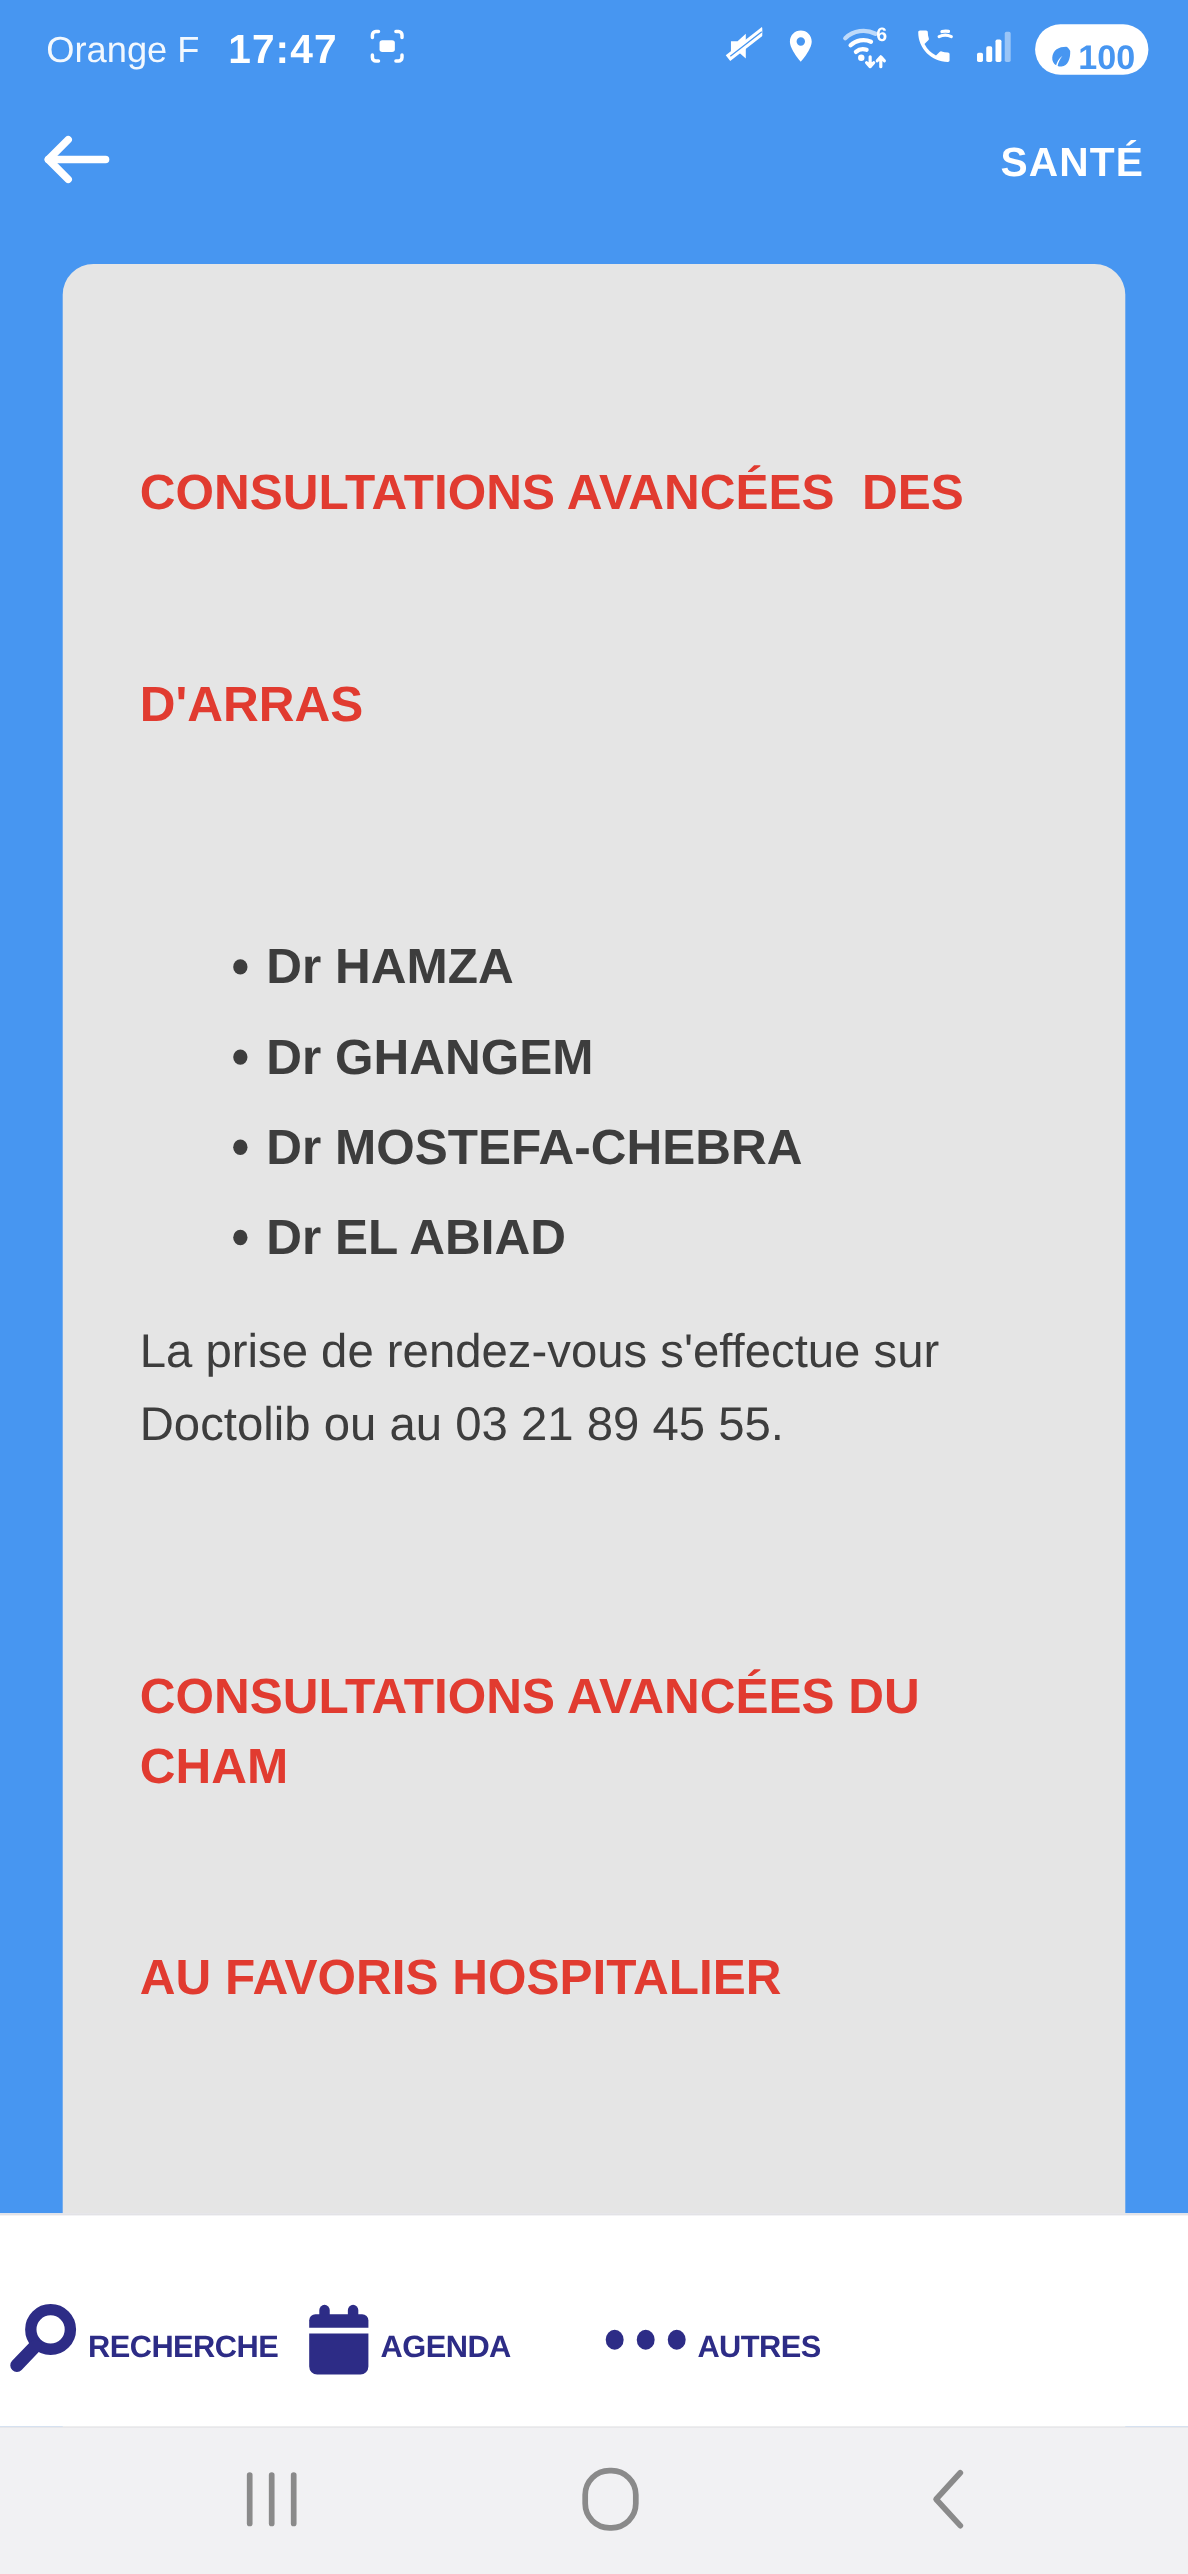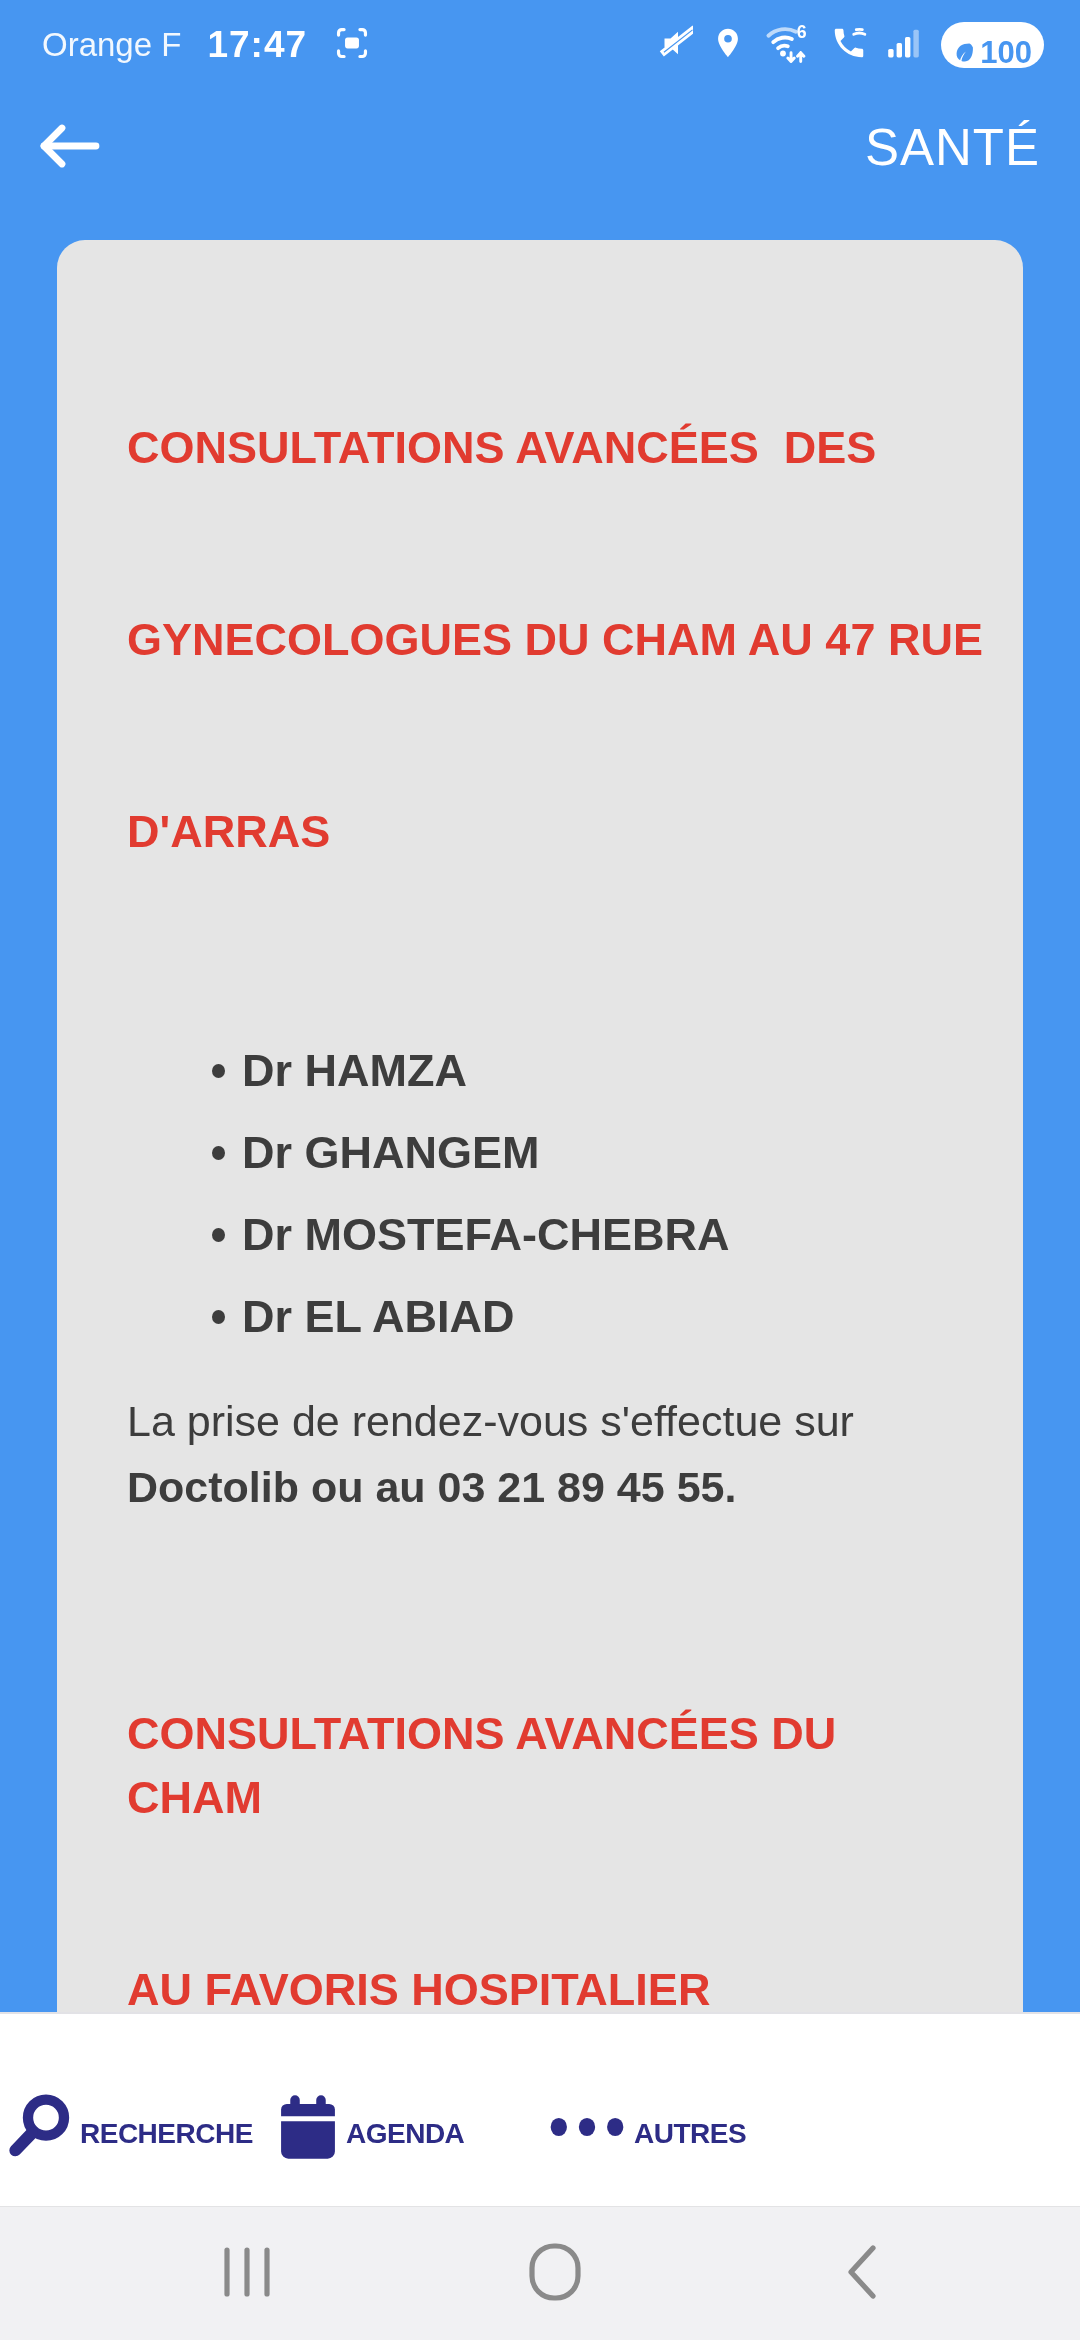--- a/index.html
+++ b/index.html
@@ -28,36 +28,36 @@
   .battery-pill .pct { color:#4796F1; font-size:31px; font-weight:bold; }
 
   
   .app-header {
     position:absolute; top:75px; left:0; width:1080px; height:165px;
     display:flex; align-items:center; justify-content:space-between;
     padding:0 40px 20px 36px;
   }
   .back-btn { width:70px; height:60px; display:flex; align-items:center; cursor:pointer; }
   .header-title {
-    color:#fff; font-size:51px; font-weight:normal; letter-spacing:1px;
+    color:#fff; font-size:37px; font-weight:bold; letter-spacing:1px;
   }
 
   
   .card {
     position:absolute; top:240px; left:57px; width:966px; height:2064px;
     background:#e5e5e5; border-radius:28px 28px 0 0;
     padding:48px 40px 0 70px;
     overflow:hidden;
   }
   .card .h-red, .card .h-blue {
     font-weight:bold; font-size:45px; line-height:64px; white-space:pre-wrap;
   }
   .h-red { color:#E13B30; }
   .body-text { color:#3D3D3D; font-size:43px; line-height:66px; white-space:pre-wrap; }
-  .b { font-weight:bold; }
+  .b { font-weight:normal; }
 
   ul.bullets { list-style:none; margin-left:85px; }
   ul.bullets li {
     position:relative; padding-left:30px;
     color:#3D3D3D; font-size:43px; line-height:66px; white-space:pre-wrap;
   }
   ul.bullets li::before {
     content:""; position:absolute; left:0; top:26px;
     width:13px; height:14px; border-radius:50%; background:#3D3D3D;
   }
@@ -168,21 +168,20 @@
       </svg>
     </span>
   </div>
   <div class="header-title">SANTÉ</div>
 </div>
 
 <div class="card">
 
   <div class="h-red">
     <div>CONSULTATIONS AVANCÉES  DES</div>
-    <div>GYNECOLOGUES DU CHAM AU 47 RUE</div>
     <div>D'ARRAS</div>
   </div>
 
   <ul class="bullets doctors mt1">
     <li>Dr HAMZA</li>
     <li>Dr GHANGEM</li>
     <li>Dr MOSTEFA-CHEBRA</li>
     <li>Dr EL ABIAD</li>
   </ul>
 

